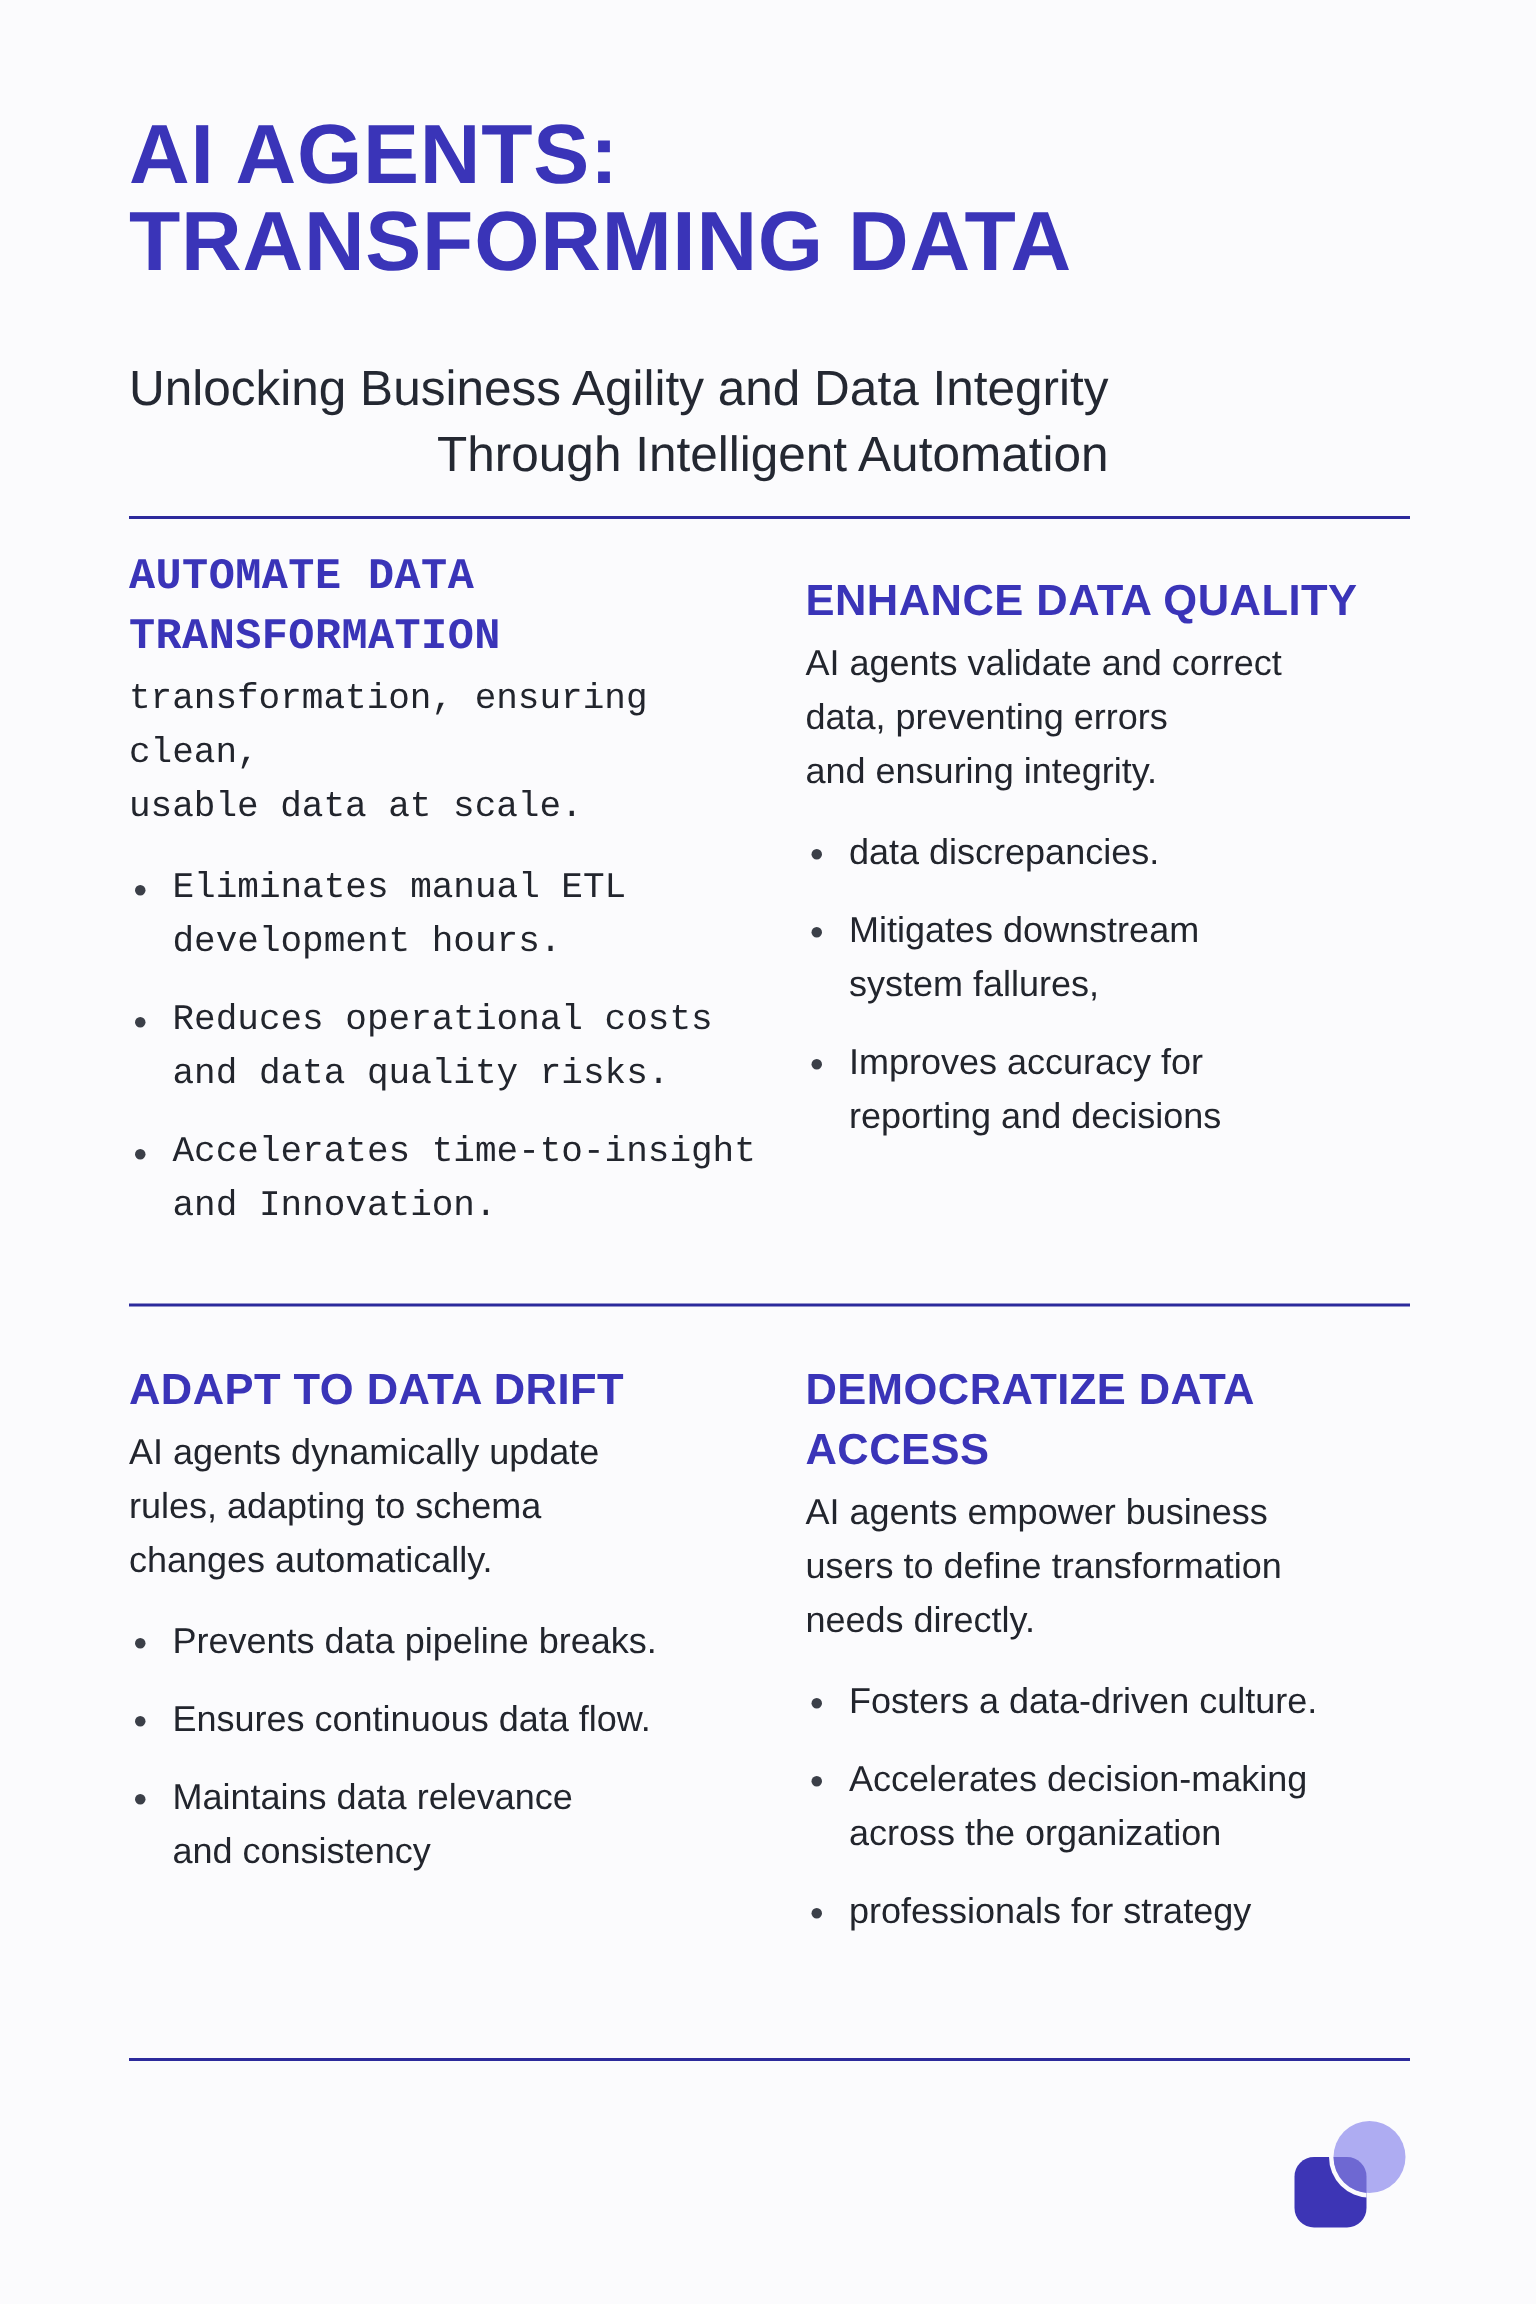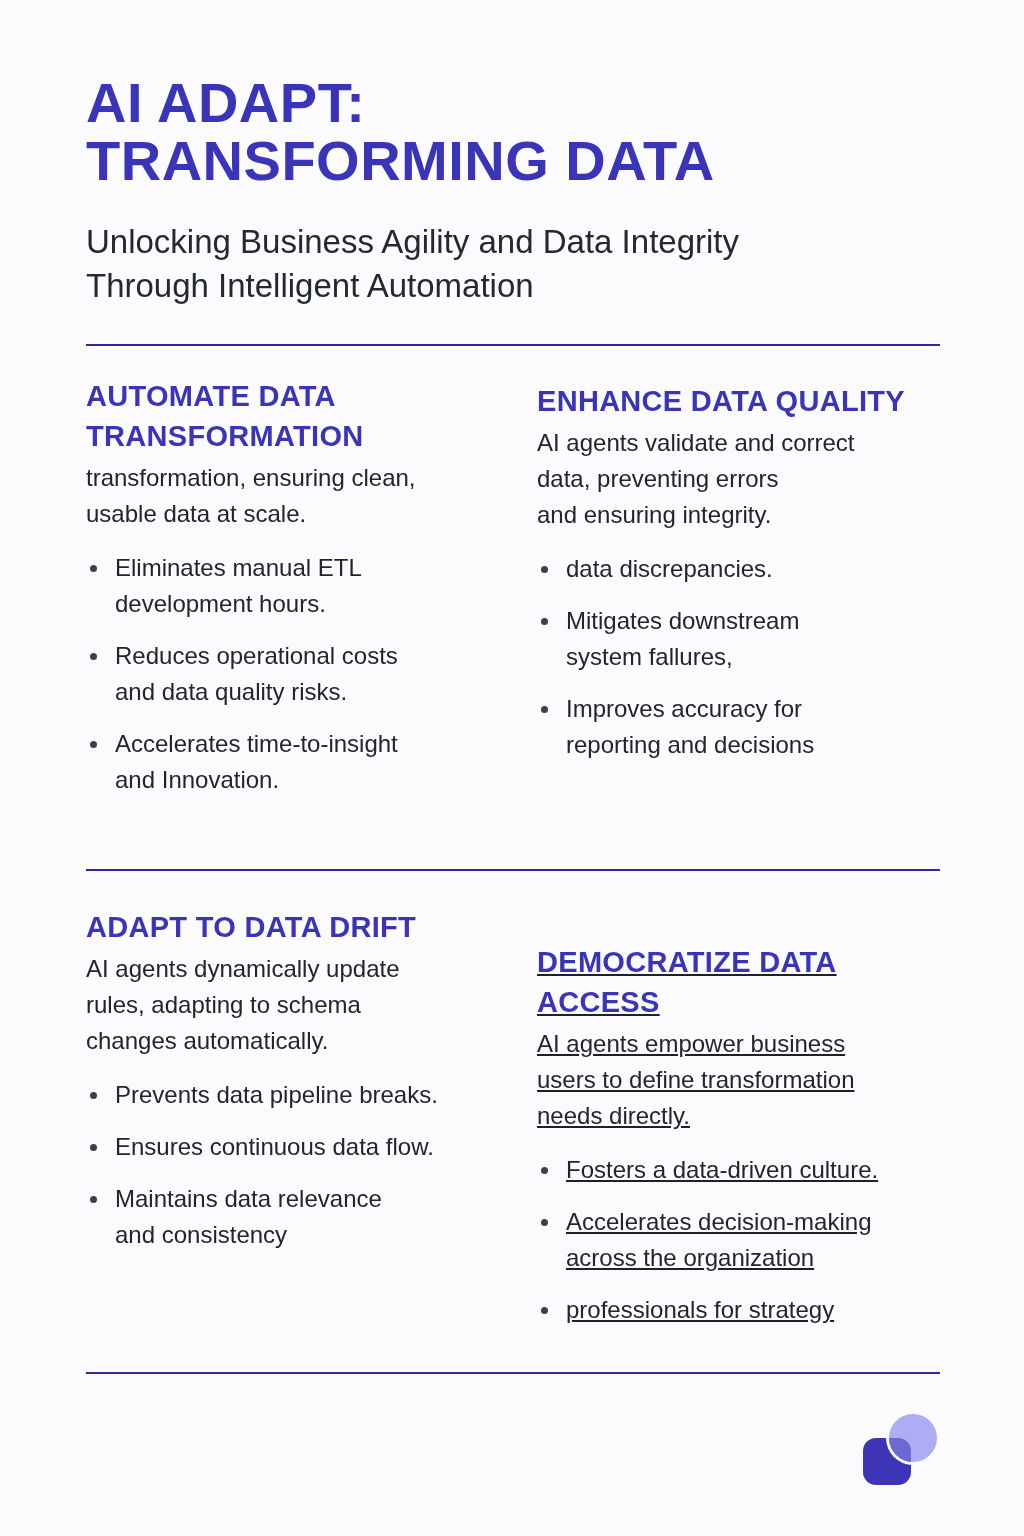--- a/index.html
+++ b/index.html
@@ -23,26 +23,27 @@
       font-size: 56px;
       line-height: 58px;
       font-weight: bold;
       color: #3a34b8;
       letter-spacing: 0.5px;
     }
     .page-title span { display: block; }
     .subtitle {
       position: absolute;
       left: 86px;
-      top: 220px;
+      top: 237px;
       margin: 0;
       font-size: 33px;
       line-height: 44px;
       color: #242832;
       font-weight: normal;
+      text-align: right;
     }
     .subtitle span { display: block; }
     .divider {
       position: absolute;
       left: 86px;
       width: 854px;
       height: 2px;
       background: #2c2a9c;
     }
     .section {
@@ -93,32 +94,32 @@
       left: 860px;
       top: 1410px;
       width: 82px;
       height: 78px;
     }
   </style>
 </head>
 <body>
 
 <h1 class="page-title">
-  <span>AI ADAPT:</span>
+  <span>AI AGENTS:</span>
   <span>TRANSFORMING DATA</span>
 </h1>
 
 <h2 class="subtitle">
   <span>Unlocking Business Agility and Data Integrity</span>
   <span>Through Intelligent Automation</span>
 </h2>
 
 <div class="divider" style="top:344px;"></div>
 
-<section class="section" style="left:86px; top:376px;">
+<section class="section" style="left:86px; top:365px;font-family:Liberation Mono, monospace;">
   <h3 class="section-title">
     <span>AUTOMATE DATA</span>
     <span>TRANSFORMATION</span>
   </h3>
   <p class="section-desc">
     <span>transformation, ensuring clean,</span>
     <span>usable data at scale.</span>
   </p>
   <ul class="bullets">
     <li class="bullet">
@@ -187,21 +188,21 @@
       <span class="line">Ensures continuous data flow.</span>
     </li>
     <li class="bullet">
       <span class="dot"></span>
       <span class="line">Maintains data relevance</span>
       <span class="line">and consistency</span>
     </li>
   </ul>
 </section>
 
-<section class="section" style="left:537px; top:942px;text-decoration:underline;">
+<section class="section" style="left:537px; top:907px;">
   <h3 class="section-title">
     <span>DEMOCRATIZE DATA</span>
     <span>ACCESS</span>
   </h3>
   <p class="section-desc">
     <span>AI agents empower business</span>
     <span>users to define transformation</span>
     <span>needs directly.</span>
   </p>
   <ul class="bullets">

